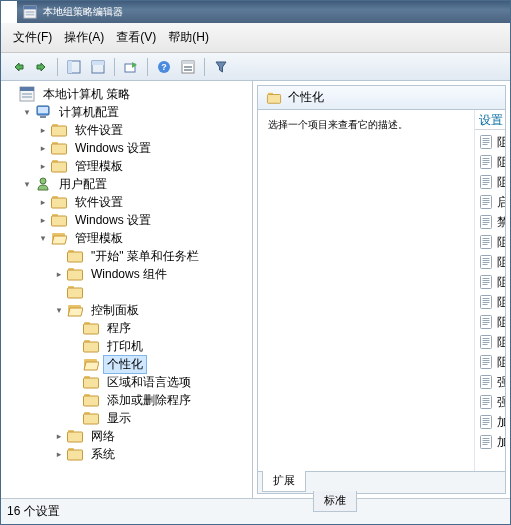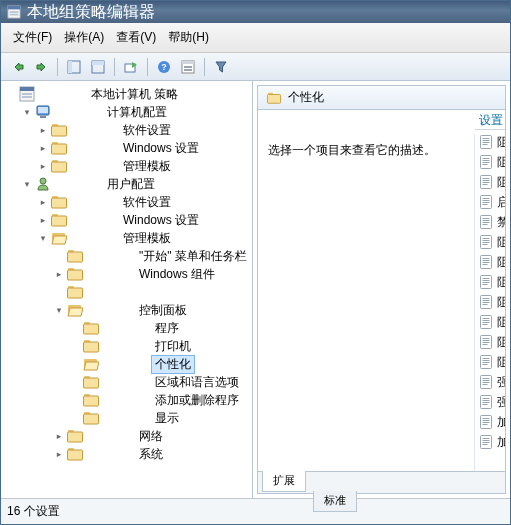--- a/index.html
+++ b/index.html
@@ -1,39 +1,39 @@
 <!DOCTYPE html>
 <html><head>
 <meta charset="utf-8">
 <style>
   * { box-sizing: border-box; }
   html, body { margin: 0; padding: 0; font-family: "Microsoft YaHei", "Segoe UI", Tahoma, sans-serif; font-size: 12px; overflow: hidden; }
   body { width: 511px; height: 525px; background: #fff; color: #000; border: 1px solid #4a6a8a; display: flex; flex-direction: column; }
 
   
-  .titlebar { height: 22px; background: linear-gradient(to bottom, #3f5a7a 0%, #5d7a98 40%, #4a6380 100%); color: #fff; display: flex; align-items: center; padding: 0 6px; font-size: 16px; }
+  .titlebar { height: 22px; background: linear-gradient(to bottom, #3f5a7a 0%, #5d7a98 40%, #4a6380 100%); color: #fff; display: flex; align-items: center; padding: 0 6px; font-size: 10px; margin-left: 16px; }
   .titlebar .app-icon { width: 14px; height: 14px; margin-right: 6px; }
 
   
   .menubar { height: 30px; background: linear-gradient(to bottom, #f6f6f6, #e8e8e8); border-bottom: 1px solid #c8c8c8; display: flex; align-items: center; padding: 0 6px; }
   .menubar .menu-item { padding: 2px 6px; cursor: default; }
 
   
   .toolbar { height: 28px; background: linear-gradient(to bottom, #f3f7fb, #e1e9f2); border-bottom: 1px solid #b8c5d3; display: flex; align-items: center; padding: 0 4px; }
   .toolbar .tool { width: 22px; height: 22px; display: flex; align-items: center; justify-content: center; margin: 0 1px; border-radius: 2px; }
   .toolbar .sep { width: 1px; height: 18px; background: #b0bdc9; margin: 0 4px; }
 
   
   .main { flex: 1 1 auto; display: flex; min-height: 0; }
   .left-pane { width: 252px; border-right: 1px solid #b8c5d3; overflow: auto; padding: 4px 0 4px 2px; }
   .right-pane { flex: 1 1 auto; display: flex; flex-direction: column; background: #fff; border: 1px solid #b8c5d3; margin: 4px; min-width: 0; }
   .right-header { height: 24px; background: linear-gradient(to bottom, #f7fbff, #e6eef7); border-bottom: 1px solid #b8c5d3; display: flex; align-items: center; padding: 0 8px; }
   .right-header .folder-icon { width: 16px; height: 14px; margin-right: 6px; }
   .right-body { flex: 1 1 auto; display: flex; min-height: 0; }
-  .desc-col { flex: 1 1 auto; padding: 8px 10px; border-right: 1px solid #e0e6ed; font-size: 12px; margin-top: 24px; }
+  .desc-col { flex: 1 1 auto; padding: 8px 10px; border-right: 1px solid #e0e6ed; font-size: 10px; }
   .settings-col { width: 30px; min-width: 30px; overflow: hidden; }
   .settings-header { height: 20px; border-bottom: 1px solid #d0d6dd; padding: 2px 4px; font-size: 12px; white-space: nowrap; color: #0369a1; }
   .settings-list { padding-top: 2px; }
   .settings-row { display: flex; align-items: center; height: 20px; padding-left: 4px; white-space: nowrap; }
   .policy-icon { width: 14px; height: 14px; margin-right: 4px; flex: 0 0 auto; }
 
   
   .tabs { height: 22px; display: flex; align-items: flex-start; padding-left: 4px; border-top: 1px solid #b8c5d3; background: #f2f5f8; gap: 8px; }
   .tab { padding: 2px 10px 3px; border: 1px solid #b8c5d3; border-top: none; background: #fff; font-size: 11px; position: relative; top: -1px; }
   .tab + .tab { margin-left: -1px; margin-top: 20px; }
@@ -43,21 +43,21 @@
   .statusbar { height: 26px; border-top: 1px solid #c0c8d0; background: #f3f6f9; display: flex; align-items: center; padding: 0 6px; font-size: 12px; }
 
   
   ul.tree, ul.tree ul { list-style: none; margin: 0; padding: 0; }
   ul.tree ul { padding-left: 16px; }
   li.node { }
   .node-row { display: flex; align-items: center; height: 18px; padding: 0 2px; white-space: nowrap; }
   .node-row .twisty { width: 12px; height: 12px; margin-right: 2px; flex: 0 0 auto; display: inline-flex; align-items: center; justify-content: center; font-size: 9px; color: #6a6a6a; }
   .node-row .twisty.none { visibility: hidden; }
   .node-row .ticon { width: 16px; height: 16px; margin-right: 4px; flex: 0 0 auto; display:inline-flex; align-items:center; justify-content:center; }
-  .node-row .label { padding: 0 3px; border: 1px solid transparent; margin-left: 48px; }
+  .node-row .label { padding: 0 3px; border: 1px solid transparent; }
   .node-row.selected .label { background: #cfe8ff; border: 1px solid #7fb5e8; }
 
   
   .folder-closed rect.tab { fill: #e8c36a; }
   .folder-closed rect.body { fill: #f8e2a0; stroke: #c79a3a; }
   .folder-open polygon.front { fill: #fff0c0; stroke: #c79a3a; }
   .folder-open rect.back { fill: #e8c36a; }
 
 </style>
 </head>

